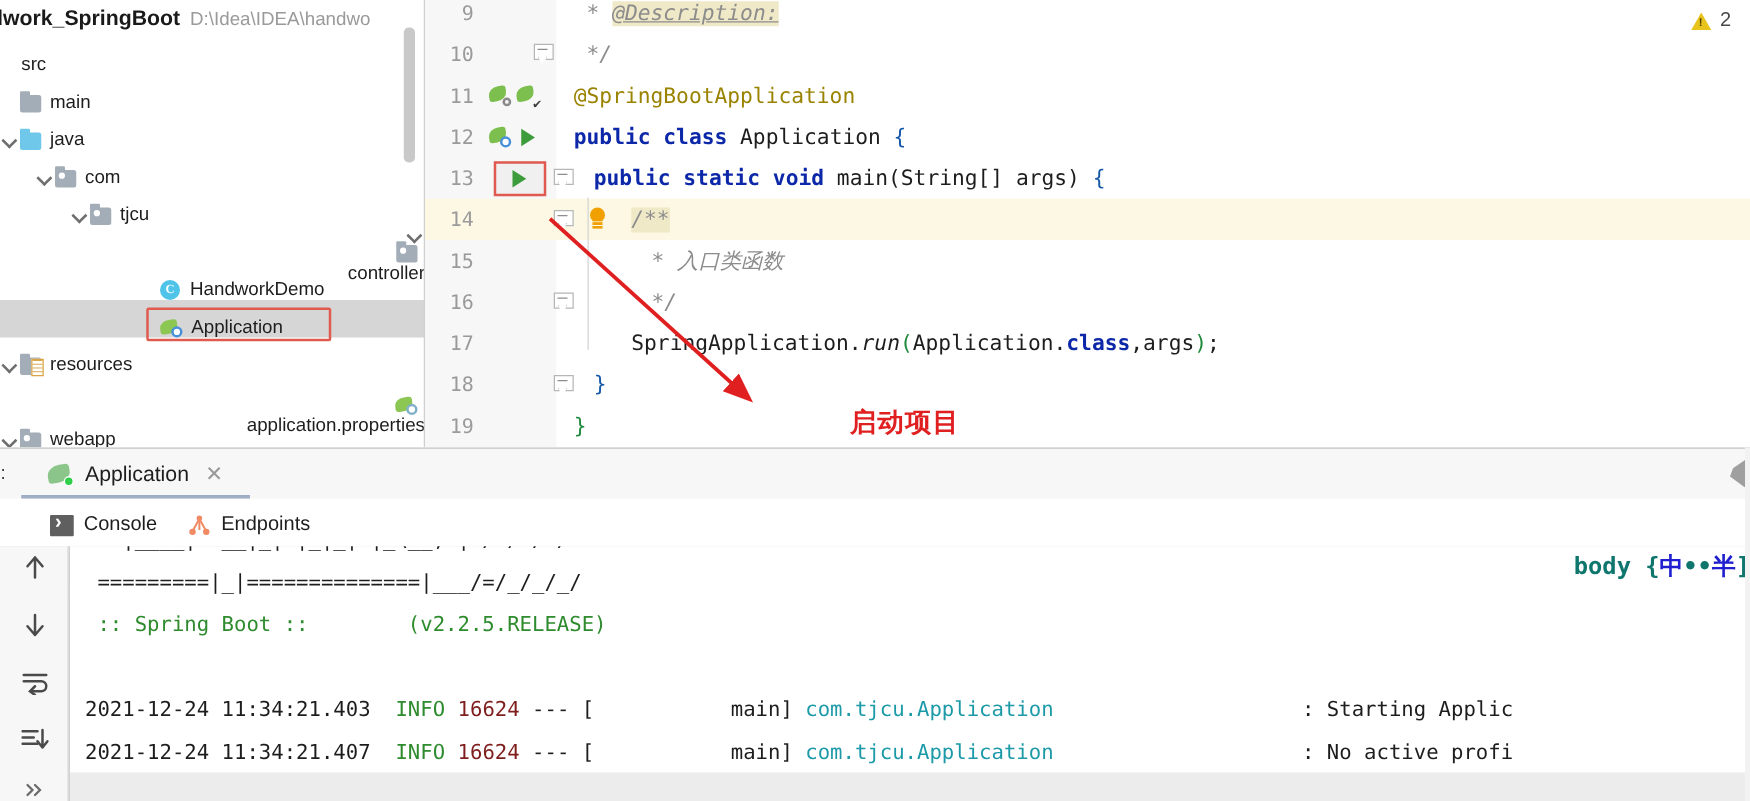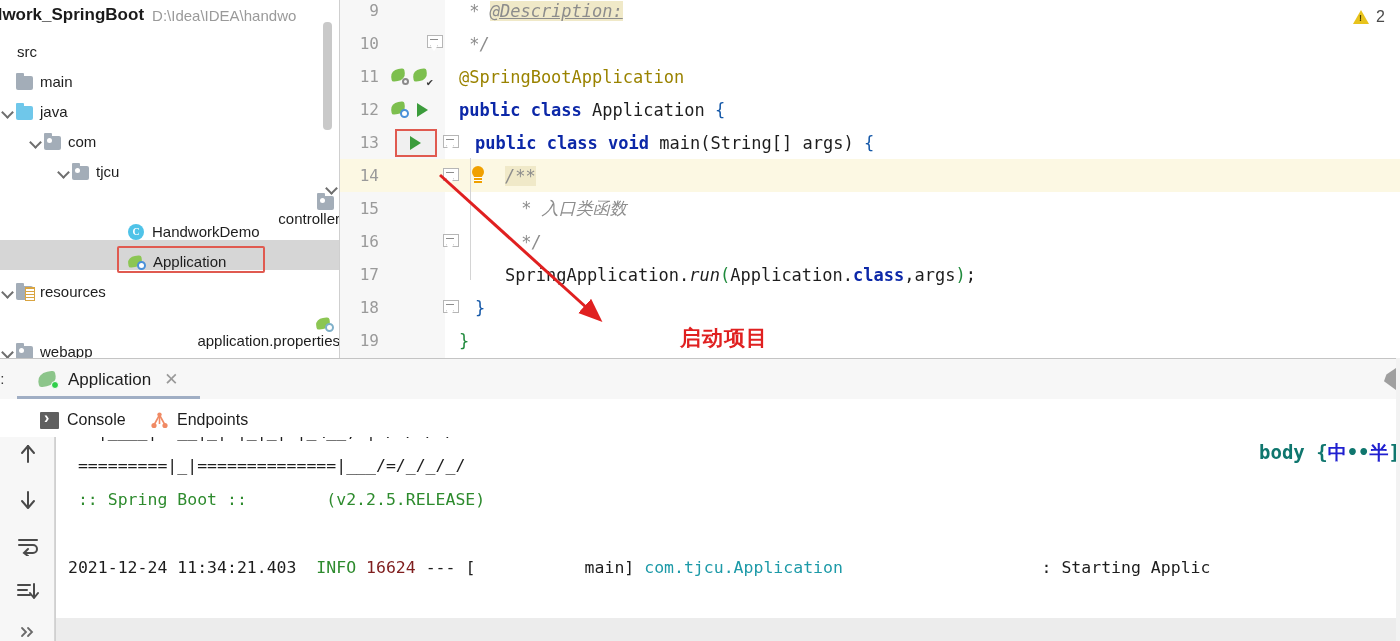--- a/index.html
+++ b/index.html
@@ -415,21 +415,21 @@
 
       <div class="code-line" style="top:126px;">
         <span class="lineno">13</span>
         <span class="gutter-icons">
           <span class="run-box"></span>
           <span class="run-green" style="left:25px; top:10px;"></span>
           <span class="fold" style="left:58px; top:9px;">
               <span class="tip"></span>
             </span>
         </span>
-        <span class="codetext" style="margin-left:30px;"><span class="kw">public class void </span><span class="plain">main(String[] args) </span><span class="brc">{</span></span>
+        <span class="codetext" style="margin-left:30px;"><span class="kw">public static void </span><span class="plain">main(String[] args) </span><span class="brc">{</span></span>
       </div>
 
       <div class="code-line hl" style="top:159px;">
         <span class="lineno">14</span>
         <span class="gutter-icons">
           <span class="fold" style="left:58px; top:9px;">
               <span class="tip"></span>
             </span>
           <span class="bulb" style="left:86px; top:7px;"></span>
         </span>
@@ -560,20 +560,21 @@
       </div>
     </div>
     <div id="console-divider"></div>
 
     <div id="console-out">
         <div class="cline" style="top: -22px; left: 12px;"><span>   |____| .__|_| |_|_| |_\__, | / / / /</span></div>
         <div class="cline" style="top: 12px; left: 12px;"><span> =========|_|==============|___/=/_/_/_/</span></div>
         <div class="cline" style="top: 46px; left: 12px;"><span class="g-green"> :: Spring Boot ::        (v2.2.5.RELEASE)</span></div>
         <div class="cline" style="top: 80px; left: 12px;"><span></span></div>
         <div class="cline" style="top: 114px; left: 12px;"><span>2021-12-24 11:34:21.403  </span><span class="g-green">INFO</span><span> </span><span class="g-pid">16624</span><span> --- [           main] </span><span class="g-logger">com.tjcu.Application</span><span>                    : Starting Applic</span></div>
+        <div class="cline" style="top: 148px; left: 12px;"><span>2021-12-24 11:34:21.407  </span><span class="g-green">INFO</span><span> </span><span class="g-pid">16624</span><span> --- [           main] </span><span class="g-logger">com.tjcu.Application</span><span>                    : No active profi</span></div>
         <div class="cline" style="top: 182px; left: 12px;"><span>2021-12-24 11:34:22.837  </span><span class="g-green">INFO</span><span> </span><span class="g-pid">16624</span><span> --- [           main] </span><span class="g-logger">o.s.b.w.embedded.tomcat.TomcatWebServer</span><span>  : Tomcat initializ</span></div>
       </div>
     <div id="sel-band"></div>
   </div>
 
   <div id="watermark">
     <span class="pk">body</span><span class="pk"> {</span><span class="bl">中</span><span class="pk">••</span><span class="bl">半</span><span class="pk">]</span>
   </div>
 
   <div id="right-edge-mark"></div>

